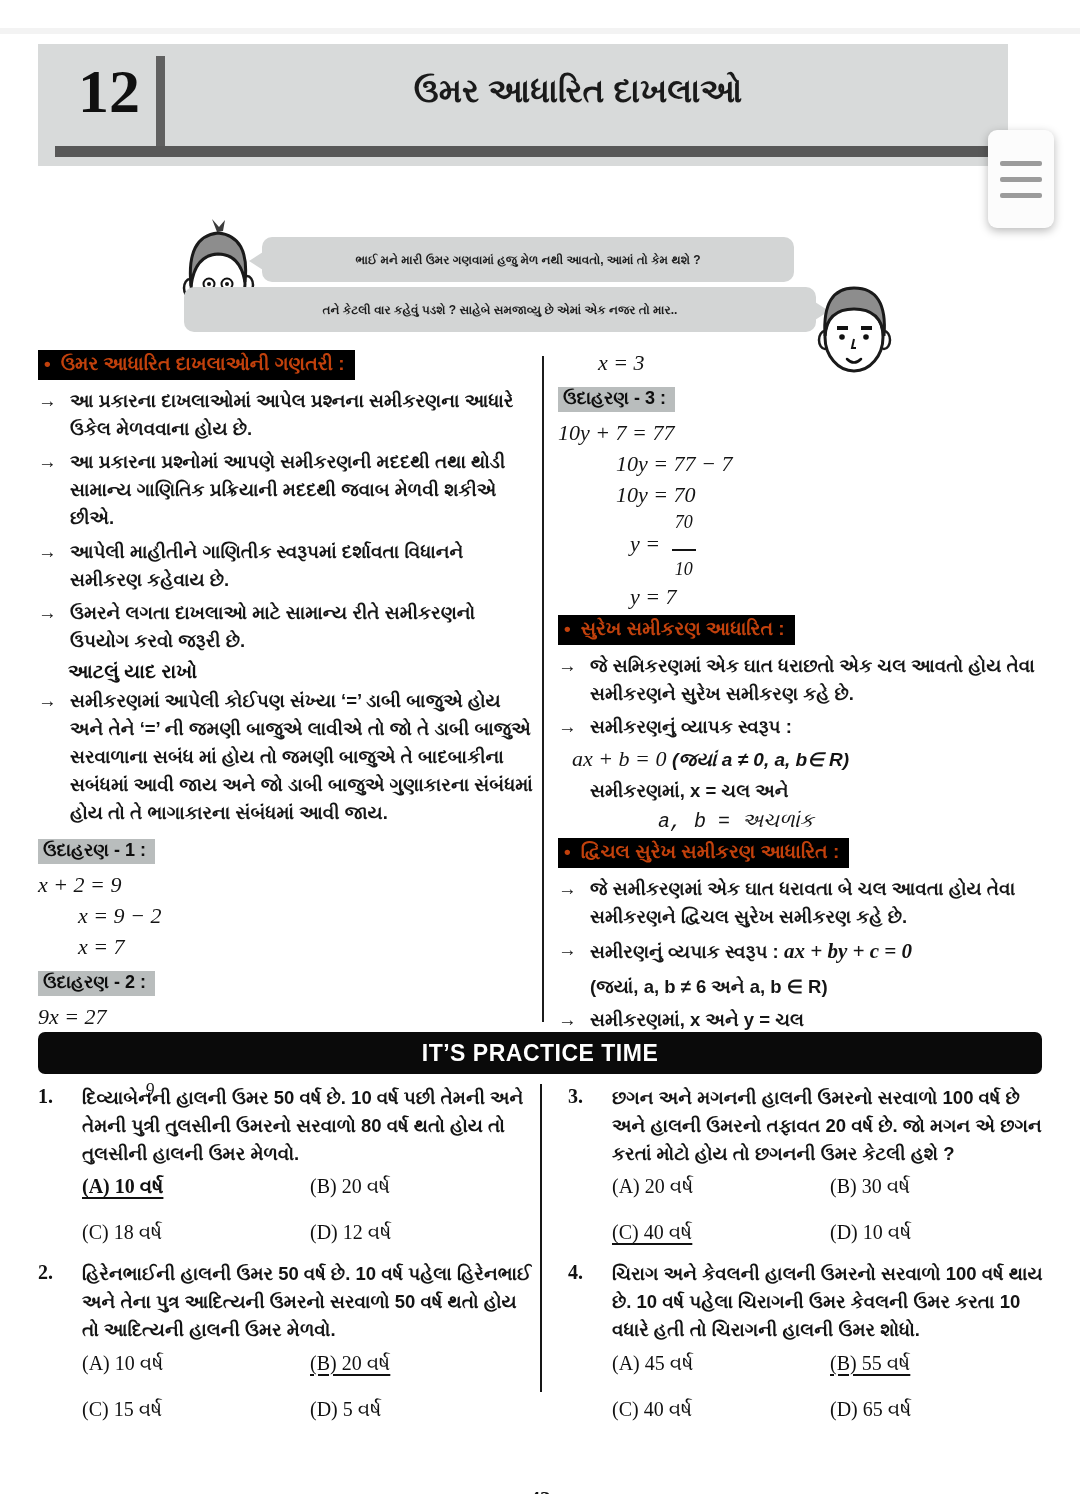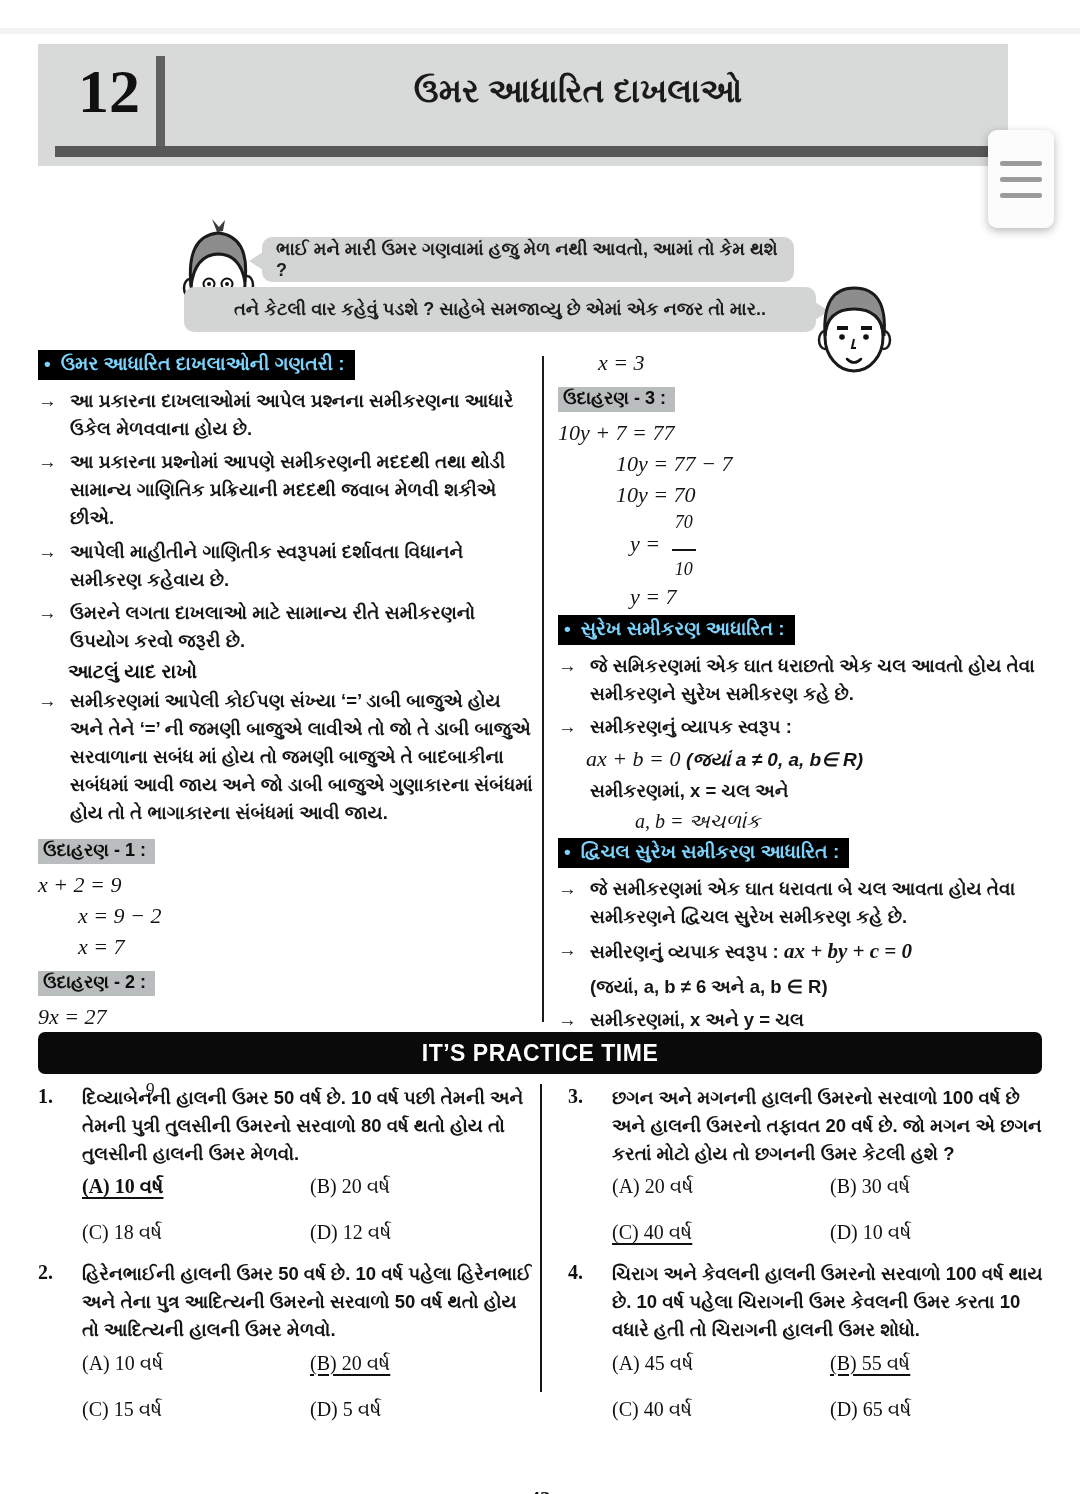--- a/index.html
+++ b/index.html
@@ -15,42 +15,42 @@
   .chapter-vbar { position:absolute; left:118px; top:12px; width:9px; height:96px; background:#606060; }
   .chapter-title { position:absolute; left:130px; right:20px; top:28px; text-align:center; font-size:33px; font-weight:bold; color:#1a1a1a; }
   .chapter-hbar { position:absolute; left:17px; top:102px; width:936px; height:11px; background:#585858; }
 
   .menu-card { position:absolute; left:988px; top:130px; width:66px; height:98px; background:#fcfcfc; border-radius:9px; box-shadow:0 3px 10px rgba(0,0,0,0.28); display:flex; flex-direction:column; justify-content:center; align-items:center; gap:11px; }
   .menu-card .bar { width:42px; height:5px; background:#9b9b9b; border-radius:2px; }
 
   
   .boy1 { position:absolute; left:178px; top:218px; }
   .boy2 { position:absolute; left:812px; top:282px; }
-  .bubble { position:absolute; background:#d3d5d5; border-radius:10px; display:flex; align-items:center; justify-content:center; font-weight:bold; font-size:18px; color:#1c1c1c; padding:0 14px; }
+  .bubble { position:absolute; background:#d3d5d5; border-radius:10px; display:flex; align-items:center; justify-content:center; font-weight:bold; font-size:12px; color:#1c1c1c; padding:0 14px; }
   .bubble1 { left:262px; top:237px; width:532px; height:45px; }
   .bubble1::before { content:""; position:absolute; left:-13px; top:15px; border-top:9px solid transparent; border-bottom:9px solid transparent; border-right:14px solid #d3d5d5; }
   .bubble2 { left:184px; top:287px; width:632px; height:45px;text-align:center; }
   .bubble2::after { content:""; position:absolute; right:-13px; top:15px; border-top:9px solid transparent; border-bottom:9px solid transparent; border-left:14px solid #d3d5d5; }
 
   
   .col { position:absolute; top:350px; }
   .col-left { left:38px; width:500px; }
   .col-right { left:558px; width:492px; }
   .col-divider { position:absolute; left:542px; top:356px; width:2px; height:666px; background:#1c1c1c; }
 
-  .sec-heading { display:inline-block; background:#000; color:#7dd3fc; font-size:19px; font-weight:bold; padding:3px 10px 5px 6px; margin-bottom:7px; }
+  .sec-heading { display:inline-block; background:#000; color:#c2410c; font-size:19px; font-weight:bold; padding:3px 10px 5px 6px; margin-bottom:7px; }
   .sec-heading .bullet { margin-right:10px; }
   .point { position:relative; padding-left:32px; font-size:18.5px; font-weight:600; line-height:1.52; margin-bottom:5px; color:#161616; }
   .point .arrow { position:absolute; left:0; top:0; font-weight:bold; }
   .remember { font-weight:bold; font-size:19.5px; padding-left:30px; margin:1px 0 4px; }
   .ex-label { display:inline-block; background:#b9bdbd; color:#0d0d0d; font-weight:bold; font-size:18px; padding:1px 9px 3px 5px; margin:6px 0 3px; }
 
   .eq { font-family:"Liberation Serif", serif; font-style:italic; font-size:22px; margin:5px 0; color:#141414; }
   .eq .guj { font-family:"Liberation Sans", sans-serif; font-size:19px; font-weight:600; }
-  .ind1 { margin-left:40px; } .ind2 { margin-left:58px; } .ind3 { margin-left:72px; } .ind4 { margin-left:77px; }
+  .ind1 { margin-left:40px; } .ind2 { margin-left:58px; } .ind3 { margin-left:72px; } .ind4 { margin-left:100px;font-family:Liberation Mono, monospace; }
   .frac { display:inline-flex; flex-direction:column; align-items:center; vertical-align:middle; line-height:1.05; font-size:18px; margin-left:6px; }
   .frac .num { border-bottom:2px solid #141414; padding:0 3px 17px; }
   .frac .den { padding-top:9px; }
 
   
   .banner { position:absolute; left:38px; top:1032px; width:1004px; height:42px; background:#0a0a0a; border-radius:7px; color:#fff; display:flex; align-items:center; justify-content:center; font-weight:bold; font-size:23px; letter-spacing:0.5px; }
   .q-col { position:absolute; top:1084px; }
   .q-col-left { left:38px; width:500px; }
   .q-col-right { left:568px; width:480px; }
   .q-divider { position:absolute; left:540px; top:1084px; width:2px; height:308px; background:#161616; }
@@ -192,21 +192,21 @@
       <span class="bullet">•</span><span>સુરેખ સમીકરણ આધારિત :</span>
     </div>
     <div class="point">
       <span class="arrow">→</span>
       <span>જે સમિકરણમાં એક ઘાત ધરાછતો એક ચલ આવતો હોય તેવા સમીકરણને સુરેખ સમીકરણ કહે છે.</span>
     </div>
     <div class="point">
       <span class="arrow">→</span>
       <span>સમીકરણનું વ્યાપક સ્વરૂપ :</span>
     </div>
-    <div class="eq" style="margin-left:28px;font-style:italic;">
+    <div class="eq" style="margin-left:14px;font-style:italic;">
       <span>ax + b = 0</span>
       <span class="guj">(જયાં a ≠ 0, a, b∈ R)</span>
     </div>
     <div class="point" style="padding-left:32px;">
       <span>સમીકરણમાં, x = ચલ અને</span>
     </div>
     <div class="eq ind4" style="font-size:20px;">a, b = અચળાંક</div>
 
     <div class="sec-heading">
       <span class="bullet">•</span><span>દ્વિચલ સુરેખ સમીકરણ આધારિત :</span>

